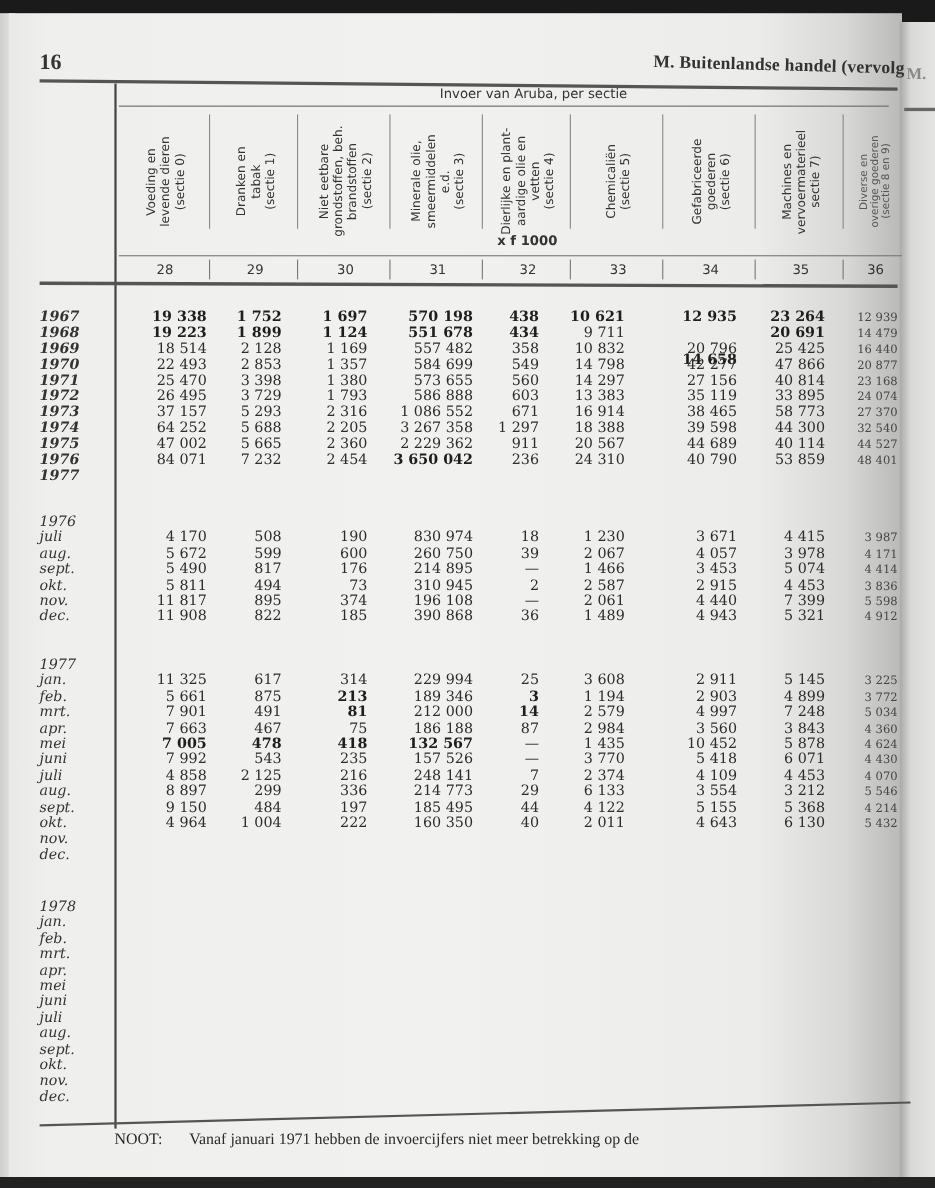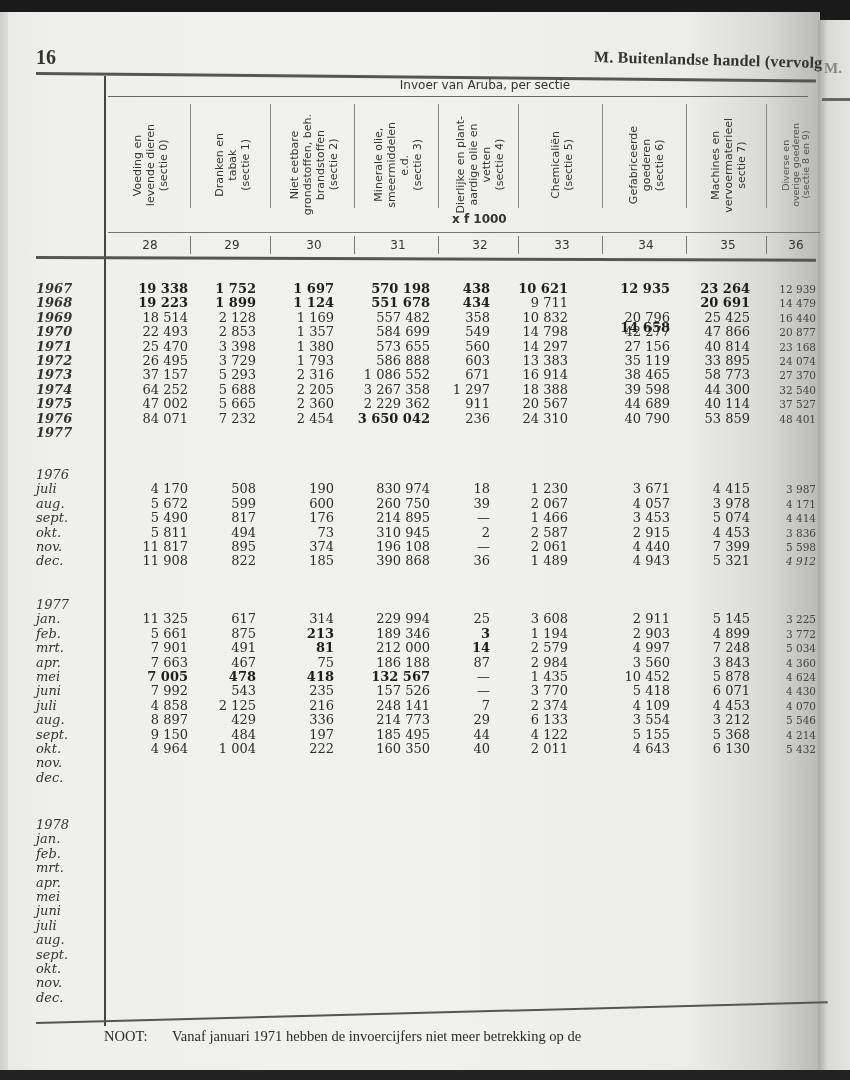--- a/index.html
+++ b/index.html
@@ -305,21 +305,21 @@
     </div>
     <div class="drow">
       <div class="dcell" style="right: auto; left: -10px; width: 90px;">47 002</div>
       <div class="dcell" style="right: auto; left: 58px; width: 90px;">5 665</div>
       <div class="dcell" style="right: auto; left: 136px; width: 90px;">2 360</div>
       <div class="dcell" style="right: auto; left: 232px; width: 90px;">2 229 362</div>
       <div class="dcell" style="right: auto; left: 292px; width: 90px;">911</div>
       <div class="dcell" style="right: auto; left: 370px; width: 90px;">20 567</div>
       <div class="dcell" style="right: auto; left: 472px; width: 90px;">44 689</div>
       <div class="dcell" style="right: auto; left: 552px; width: 90px;">40 114</div>
-      <div class="dcell c36" style="right: auto; left: 618px; width: 90px;">37 527</div>
+      <div class="dcell c36" style="right: auto; left: 618px; width: 90px;">44 527</div>
     </div>
     <div class="drow">
       <div class="dcell" style="right: auto; left: -10px; width: 90px;">84 071</div>
       <div class="dcell" style="right: auto; left: 58px; width: 90px;">7 232</div>
       <div class="dcell" style="right: auto; left: 136px; width: 90px;">2 454</div>
       <div class="dcell b" style="right: auto; left: 232px; width: 90px;">3 650 042</div>
       <div class="dcell" style="right: auto; left: 292px; width: 90px;">236</div>
       <div class="dcell" style="right: auto; left: 370px; width: 90px;">24 310</div>
       <div class="dcell" style="right: auto; left: 472px; width: 90px;">40 790</div>
       <div class="dcell" style="right: auto; left: 552px; width: 90px;">53 859</div>
@@ -395,21 +395,21 @@
     </div>
     <div class="drow">
       <div class="dcell" style="right: auto; left: -10px; width: 90px;">11 908</div>
       <div class="dcell" style="right: auto; left: 58px; width: 90px;">822</div>
       <div class="dcell" style="right: auto; left: 136px; width: 90px;">185</div>
       <div class="dcell" style="right: auto; left: 232px; width: 90px;">390 868</div>
       <div class="dcell" style="right: auto; left: 292px; width: 90px;">36</div>
       <div class="dcell" style="right: auto; left: 370px; width: 90px;">1 489</div>
       <div class="dcell" style="right: auto; left: 472px; width: 90px;">4 943</div>
       <div class="dcell" style="right: auto; left: 552px; width: 90px;">5 321</div>
-      <div class="dcell c36" style="right: auto; left: 618px; width: 90px; font-style: italic;">4 912</div>
+      <div class="dcell c36" style="right: auto; left: 618px; width: 90px;">4 912</div>
     </div>
   </div>
 <div class="data-block" id="data1977" style="top:612.4px;">
     <div class="drow">
       <div class="dcell" style="right: auto; left: -10px; width: 90px;">11 325</div>
       <div class="dcell" style="right: auto; left: 58px; width: 90px;">617</div>
       <div class="dcell" style="right: auto; left: 136px; width: 90px;">314</div>
       <div class="dcell" style="right: auto; left: 232px; width: 90px;">229 994</div>
       <div class="dcell" style="right: auto; left: 292px; width: 90px;">25</div>
       <div class="dcell" style="right: auto; left: 370px; width: 90px;">3 608</div>
@@ -478,21 +478,21 @@
       <div class="dcell" style="right: auto; left: 136px; width: 90px;">216</div>
       <div class="dcell" style="right: auto; left: 232px; width: 90px;">248 141</div>
       <div class="dcell" style="right: auto; left: 292px; width: 90px;">7</div>
       <div class="dcell" style="right: auto; left: 370px; width: 90px;">2 374</div>
       <div class="dcell" style="right: auto; left: 472px; width: 90px;">4 109</div>
       <div class="dcell" style="right: auto; left: 552px; width: 90px;">4 453</div>
       <div class="dcell c36" style="right: auto; left: 618px; width: 90px;">4 070</div>
     </div>
     <div class="drow">
       <div class="dcell" style="right: auto; left: -10px; width: 90px;">8 897</div>
-      <div class="dcell" style="right: auto; left: 58px; width: 90px;">429</div>
+      <div class="dcell" style="right: auto; left: 58px; width: 90px;">299</div>
       <div class="dcell" style="right: auto; left: 136px; width: 90px;">336</div>
       <div class="dcell" style="right: auto; left: 232px; width: 90px;">214 773</div>
       <div class="dcell" style="right: auto; left: 292px; width: 90px;">29</div>
       <div class="dcell" style="right: auto; left: 370px; width: 90px;">6 133</div>
       <div class="dcell" style="right: auto; left: 472px; width: 90px;">3 554</div>
       <div class="dcell" style="right: auto; left: 552px; width: 90px;">3 212</div>
       <div class="dcell c36" style="right: auto; left: 618px; width: 90px;">5 546</div>
     </div>
     <div class="drow">
       <div class="dcell" style="right: auto; left: -10px; width: 90px;">9 150</div>

